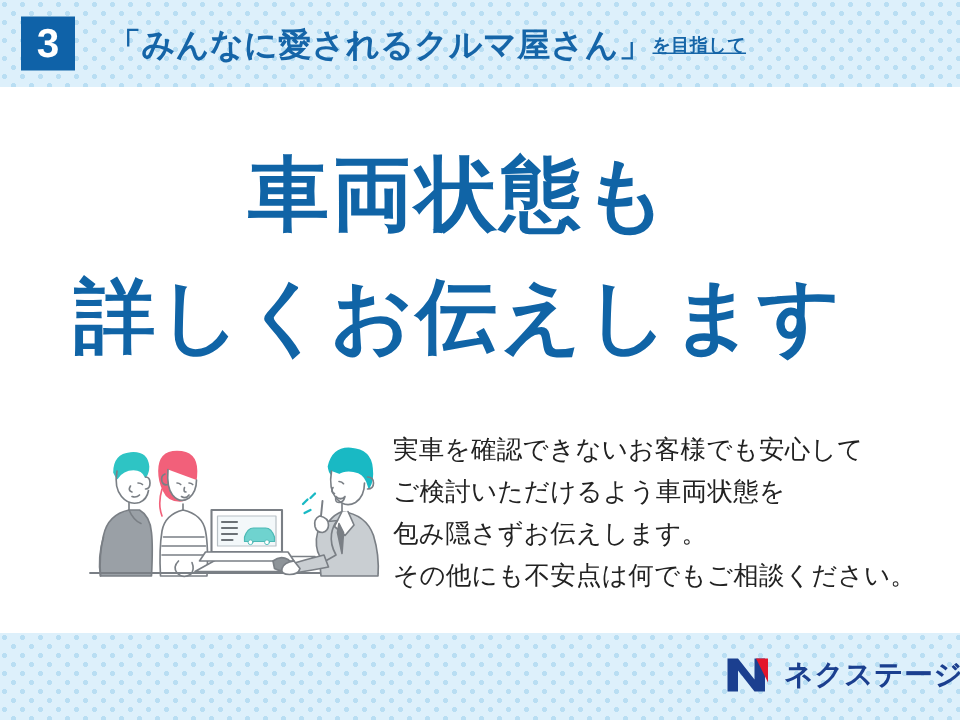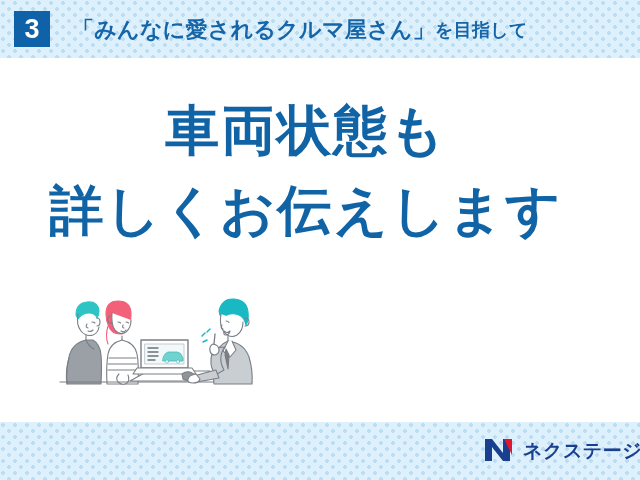--- a/index.html
+++ b/index.html
@@ -30,29 +30,29 @@
     display:flex;align-items:center;justify-content:center;
     color:#ffffff;font-size:27px;font-weight:bold;line-height:1;
     letter-spacing:0;
   }
   #header-title{
     position:absolute;left:60px;top:13px;height:34px;
     display:flex;align-items:center;
     color:#1565a8;font-weight:bold;white-space:nowrap;margin-left:12px;
   }
   #header-title .big{font-size:22px;letter-spacing:0.3px;}
-  #header-title .small{font-size:18px;letter-spacing:0.3px;}
+  #header-title .small{font-size:12px;letter-spacing:0.3px;text-decoration:underline;}
 
   
   .headline{
     position:absolute;left:0;width:612px;text-align:center;
     color:#1064a6;font-weight:bold;white-space:nowrap;
   }
   #headline-1{top:103px;font-size:54px;line-height:1;letter-spacing:2px;}
-  #headline-2{top:184px;font-size:54px;line-height:1;letter-spacing:2px;font-family:Liberation Serif, serif;}
+  #headline-2{top:184px;font-size:54px;line-height:1;letter-spacing:2px;}
 
   
   #body-copy{
     position:absolute;left:262px;top:286px;width:360px;
     color:#222222;font-size:17px;line-height:28px;
     font-weight:normal;letter-spacing:0.2px;
   }
   #body-copy div{white-space:nowrap;}
 
   
@@ -169,20 +169,26 @@
         <path d="M160 92 q-12 3 -22 6 l2 6 q13 -2 23 -4 z" fill="#c9ced2" stroke="#7a7f85"></path>
         <path d="M140 96 q-7 1 -8 5 q-1 4 5 4 q6 0 7 -4 z" fill="#ffffff" stroke="#7a7f85"></path>
 
         <path d="M146 58 l3 -3" stroke="#19b9c4" stroke-width="1.5"></path>
         <path d="M151 54 l3 -3" stroke="#19b9c4" stroke-width="1.5"></path>
         <path d="M147 64 l4 -2" stroke="#19b9c4" stroke-width="1.5"></path>
       </g>
     </svg>
   </div>
 
+  <div id="body-copy">
+    <div>実車を確認できないお客様でも安心して</div>
+    <div>ご検討いただけるよう車両状態を</div>
+    <div>包み隠さずお伝えします。</div>
+    <div>その他にも不安点は何でもご相談ください。</div>
+  </div>
 
   <div class="dotband" id="footer-band"></div>
 
   <div id="footer-logo">
     <svg id="logo-mark" viewBox="0 0 32 24" xmlns="http://www.w3.org/2000/svg">
       <path d="M1 23 L1 1 L8 1 L19 15 L19 1 L26 1 L26 23 L19 23 L8 9 L8 23 Z" fill="#1b3f8f"></path>
       <path d="M20 1 L28 1 L28 17 Z" fill="#e3162b"></path>
     </svg>
     <span id="logo-wordmark">ネクステージ</span>
   </div>

